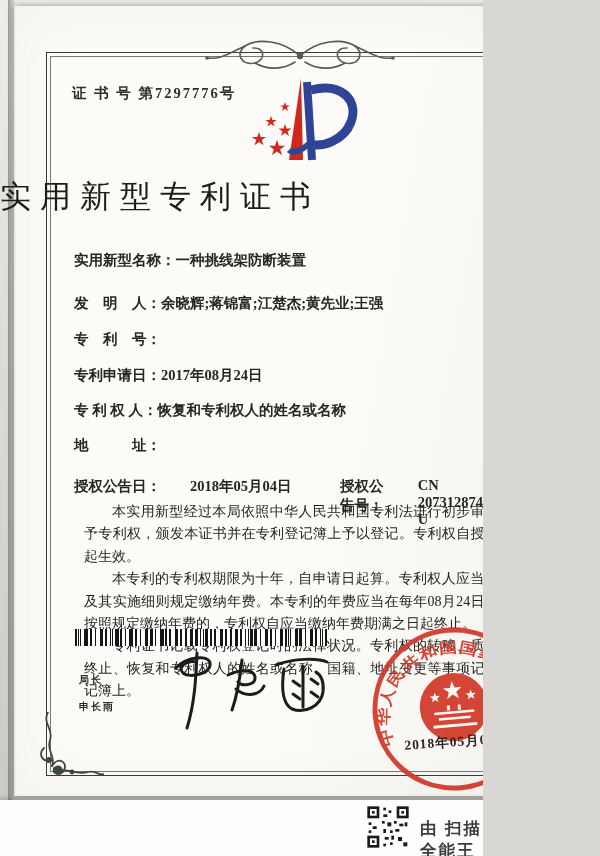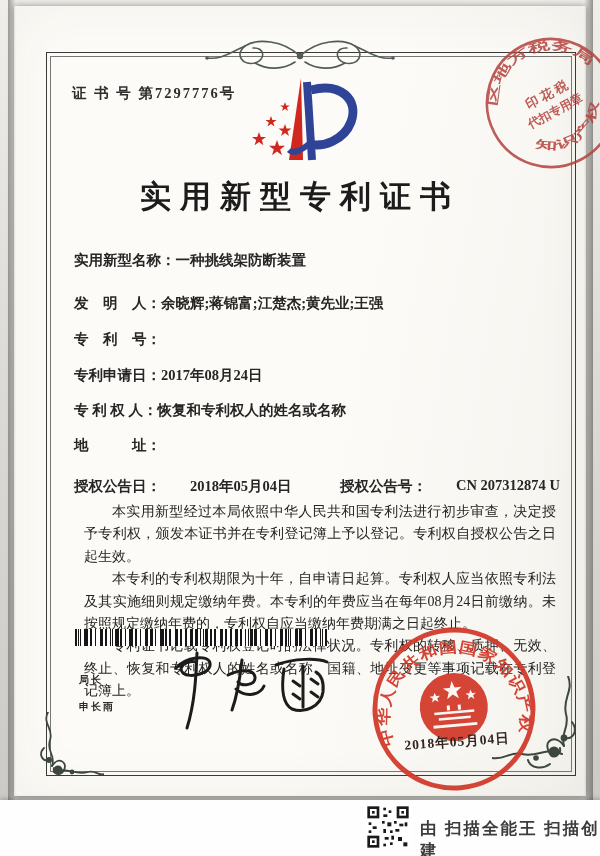--- a/index.html
+++ b/index.html
@@ -1,32 +1,32 @@
 <!DOCTYPE html>
 <html><head>
 <meta charset="utf-8">
 <style>
   html,body{margin:0;padding:0;}
   body{width:600px;height:856px;overflow:hidden;background:#d8d7d3;}
-  .photo{position:relative;width:600px;height:856px;overflow:hidden;
+  .photo{position:relative;width:483px;height:856px;overflow:hidden;
          font-family:"Liberation Serif","DejaVu Serif",serif;color:#222;}
   .backdrop{position:absolute;inset:0;background:linear-gradient(180deg,#efeeea 0%,#dddcd8 40%,#c9c8c4 100%);}
   .paper{position:absolute;left:14px;top:6px;width:572px;height:790px;
          background:linear-gradient(100deg,#fcfbf7 55%,#f4f3ee 100%);
          box-shadow:0 0 7px rgba(0,0,0,.4), inset 0 0 60px rgba(60,50,30,.05);}
   .edge-left{position:absolute;left:8px;top:0;width:8px;height:800px;
              background:linear-gradient(90deg,rgba(90,88,84,.55),rgba(90,88,84,0));}
   .edge-right{position:absolute;left:584px;top:0;width:9px;height:800px;
               background:linear-gradient(90deg,rgba(70,68,64,0),rgba(70,68,64,.55));}
   .frame{position:absolute;left:46px;top:52px;width:528px;height:722px;border:1.5px solid #3a3a3a;}
   .frame-inner{position:absolute;inset:3px;border:1px solid #777;}
   .cert-number{position:absolute;left:72px;top:84px;font-size:14.5px;font-weight:bold;
                letter-spacing:2px;color:#2e2e2e;}
-  .title{position:absolute;left:0;top:176px;width:600px;text-align:center;font-size:31px;
-         font-weight:bold;letter-spacing:9px;color:#1c1c1c;}
+  .title{position:absolute;left:0;top:176px;width:600px;font-size:31px;
+         font-weight:normal;letter-spacing:9px;color:#1c1c1c;}
   .logo{position:absolute;left:233px;top:74px;}
   .field{position:absolute;left:74px;display:flex;font-size:14.5px;font-weight:bold;color:#262626;}
   .field .lab{white-space:pre;flex:none;}
   .field .val{max-width:396px;}
   .field2{position:absolute;display:flex;font-size:14.5px;font-weight:bold;color:#262626;gap:29px;}
   .paras{position:absolute;left:74px;top:480px;width:472px;font-size:14px;line-height:22.4px;
          text-align:justify;color:#242424;font-weight:500;margin-left:10px;}
   .paras p{margin:0;text-indent:2em;}
   .barcode{position:absolute;left:75px;top:629px;width:252px;height:17px;
     background:

